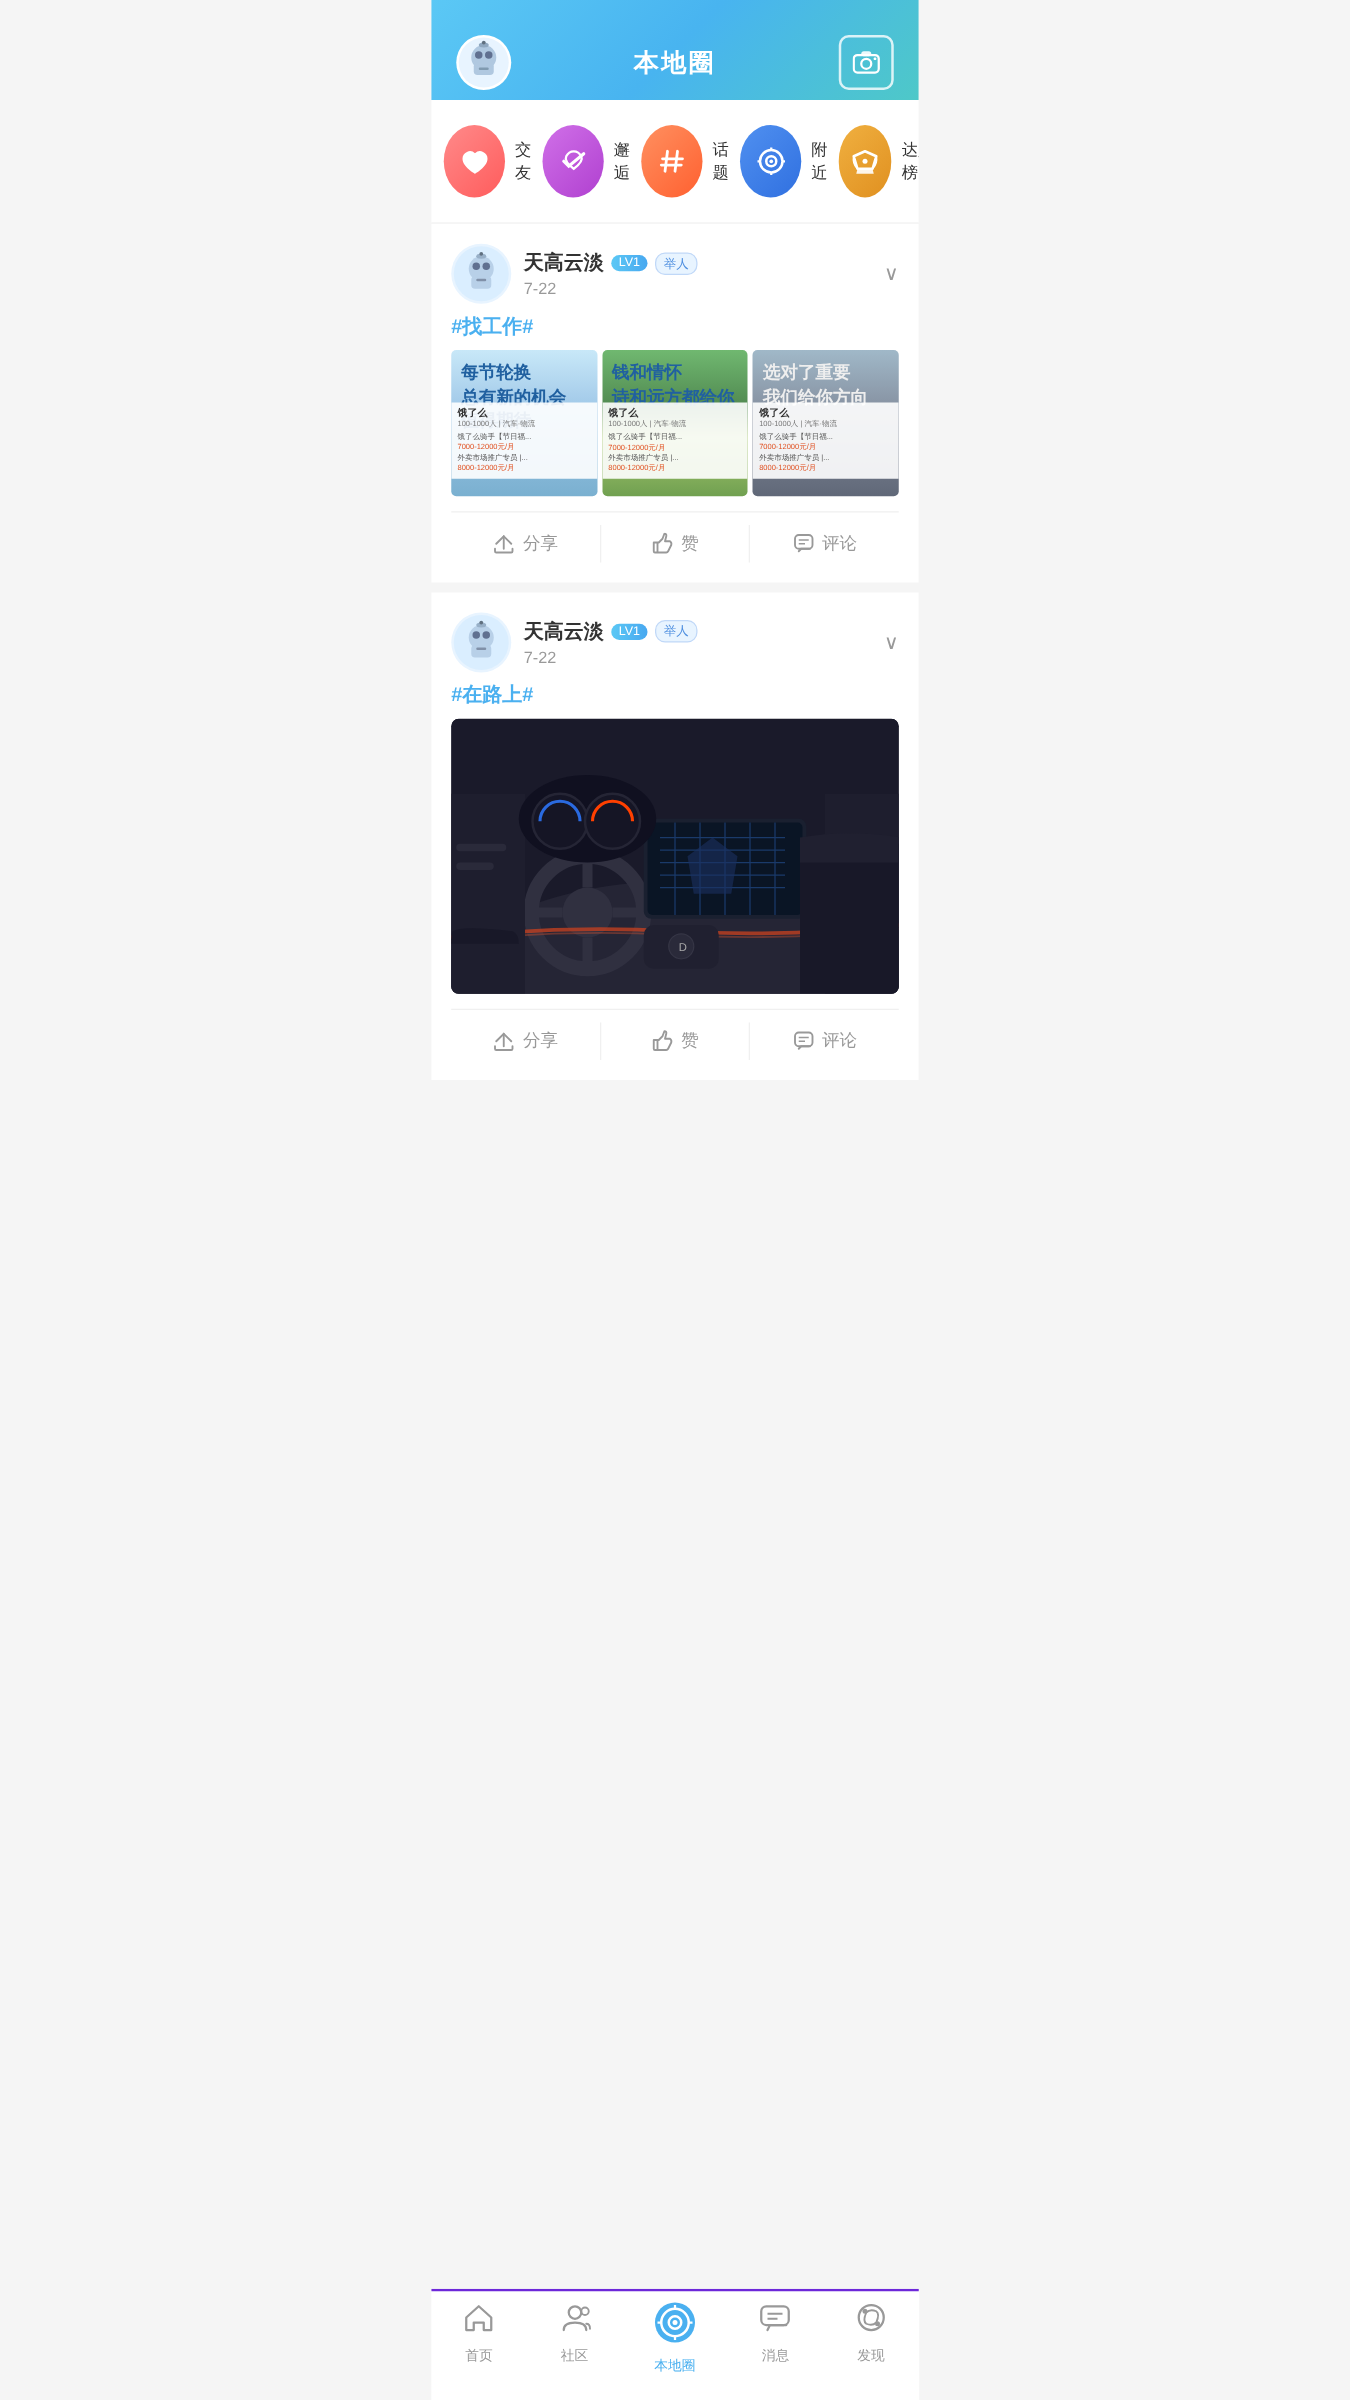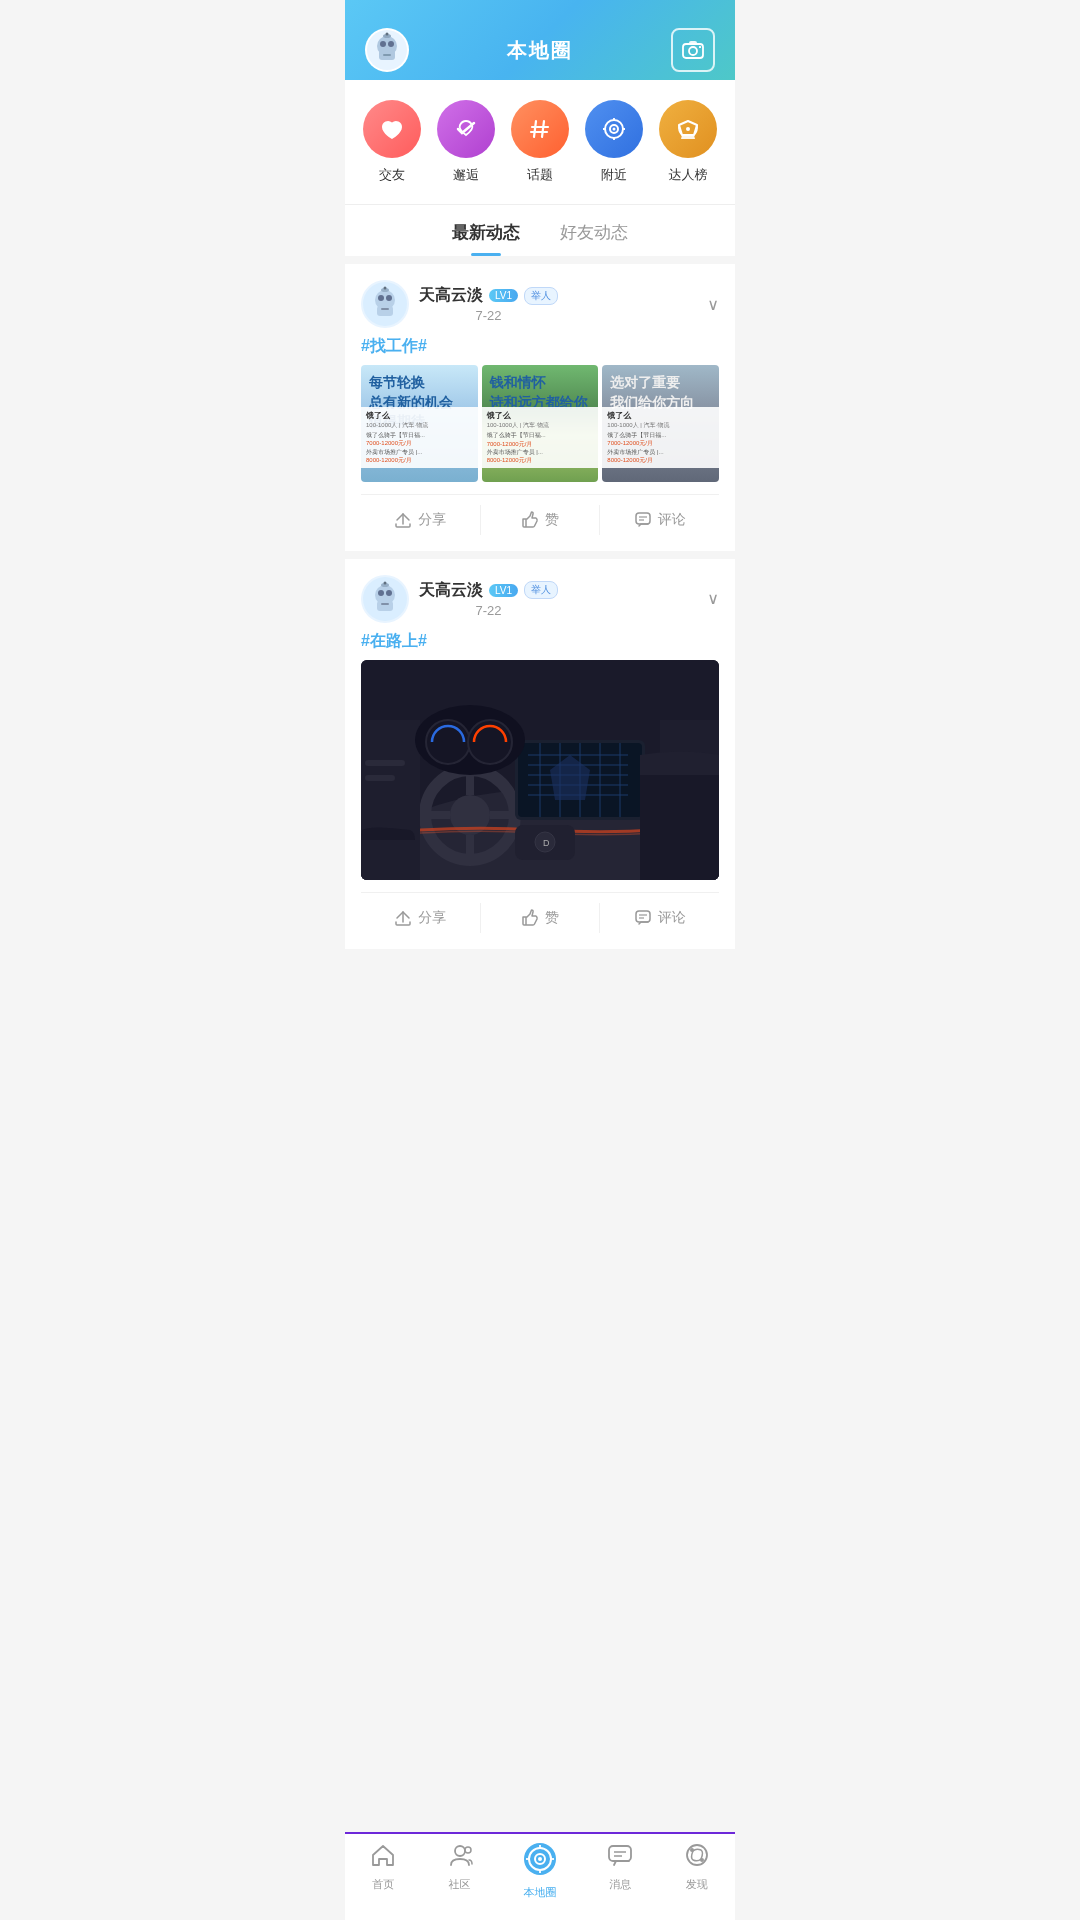--- a/index.html
+++ b/index.html
@@ -54,21 +54,21 @@
     
     .quick-actions {
       background: white;
       display: flex;
       justify-content: space-around;
       padding: 20px 10px;
       border-bottom: 1px solid #eee;
     }
     .action-item {
       display: flex;
-      flex-direction: column;
+      flex-direction: row;
       align-items: center;
       gap: 8px;
       cursor: pointer;
     }
     .action-icon {
       width: 58px;
       height: 58px;
       border-radius: 50%;
       display: flex;
       align-items: center;
@@ -171,21 +171,20 @@
       background: #e8f4ff;
       color: #5090e0;
       font-size: 10px;
       padding: 1px 6px;
       border-radius: 8px;
       border: 1px solid #c0d8f8;
     }
     .post-date {
       font-size: 13px;
       color: #999;
-      text-align: center;
     }
     .chevron-down {
       color: #999;
       font-size: 16px;
     }
     .post-hashtag {
       color: #4ab0f0;
       font-size: 16px;
       font-weight: 700;
       margin: 8px 0;
@@ -404,24 +403,20 @@
           <path d="M8 20 H20 L21 24 H7 Z" fill="white" opacity="0.9"></path>
           <circle cx="14" cy="14" r="2" fill="white"></circle>
           <path d="M5 10 Q4 16 8 20" stroke="white" stroke-width="1.5" fill="none"></path>
           <path d="M23 10 Q24 16 20 20" stroke="white" stroke-width="1.5" fill="none"></path>
         </svg>
       </div>
       <span class="action-label">达人榜</span>
     </div>
   </div>
 
-  <div class="tabs">
-    <div class="tab active">最新动态</div>
-    <div class="tab">好友动态</div>
-  </div>
 
   <div class="post-card">
     <div class="post-header">
       <div class="post-user">
         <div class="user-avatar">
           <svg viewBox="0 0 48 48" width="48" height="48">
             <circle cx="24" cy="24" r="22" fill="#daeeff"></circle>
             <circle cx="24" cy="20" r="10" fill="#b8d0e8"></circle>
             <rect x="16" y="26" width="16" height="10" rx="3" fill="#b8d0e8"></rect>
             <circle cx="20" cy="18" r="3" fill="#607090"></circle>

